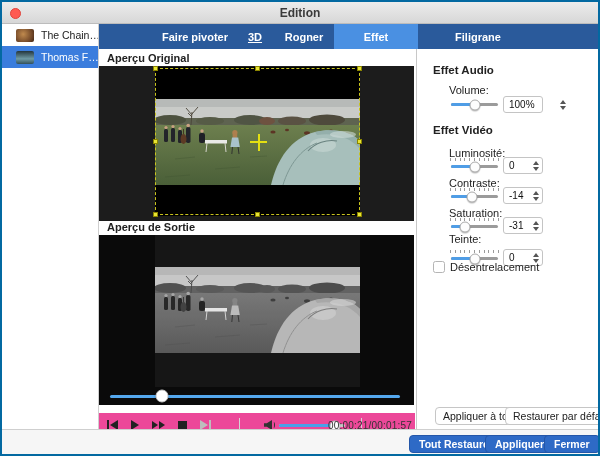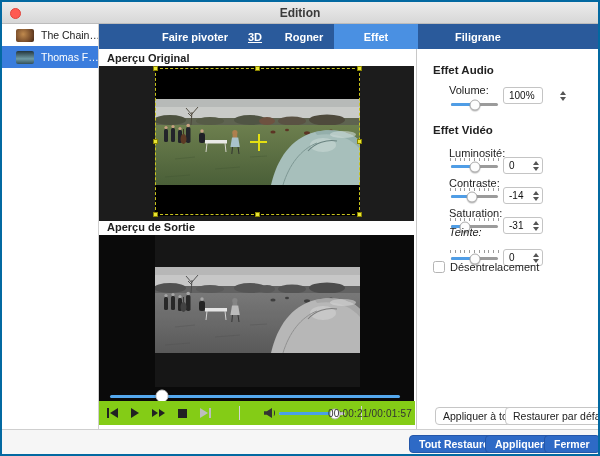--- a/index.html
+++ b/index.html
@@ -49,21 +49,21 @@
   .cross-h { position:absolute; width:17px; height:2px; background:#e3df12; }
   .cross-v { position:absolute; width:2px; height:17px; background:#e3df12; }
 
   
   .seek { position:absolute; left:11px; top:155px; width:290px; height:13px; }
   .seek .track { position:absolute; left:0; top:5px; width:100%; height:3px; background:#54a8ee; border-radius:2px; }
   .seek .s-thumb { position:absolute; top:6px; width:13px; height:13px; border-radius:50%;
     background:#fff; border:1px solid #cacaca; box-shadow:0 1px 2px rgba(0,0,0,.4); transform:translate(-50%,-50%); }
 
   
-  .transport { position:absolute; left:0; top:352px; width:316px; height:24px; background:#84cc16; }
+  .transport { position:absolute; left:0; top:364px; width:316px; height:24px; background:#ec4899; }
   .tc-buttons { position:absolute; left:8px; top:0; height:24px; display:flex; align-items:center; gap:13px; }
   .tbtn { display:flex; align-items:center; gap:1px; cursor:default; }
   .tri-r { width:0; height:0; border-top:5px solid transparent; border-bottom:5px solid transparent; border-left:8px solid #222; }
   .tri-r.sm { border-top-width:4px; border-bottom-width:4px; border-left-width:6px; }
   .tri-l { width:0; height:0; border-top:5px solid transparent; border-bottom:5px solid transparent; border-right:8px solid #222; }
   .vbar { width:2px; height:10px; background:#222; }
   .sq { width:9px; height:9px; background:#222; }
   .dim .tri-r { border-left-color:#bdbdbd; } .dim .vbar { background:#bdbdbd; }
   .tsep { position:absolute; top:5px; width:1px; height:14px; background:#d4d4d4; }
   .spk { position:absolute; left:165px; top:7px; width:11px; height:10px; }
@@ -289,21 +289,21 @@
   </div>
 
   <div class="panel">
     <div class="p-head" style="top:15px;">Effet Audio</div>
     <div class="p-label" style="top:35px;">Volume:</div>
     <div class="pslider" style="top:49px;">
       <div class="s-rest"></div>
         <div class="s-fill" style="width: 51%;"></div>
       <div class="s-thumb" style="left: 51%;"></div>
     </div>
-    <div class="stepper" style="top:38px;gap:25px;">
+    <div class="stepper" style="top:47px;gap:25px;">
       <span class="val">100%</span>
       <span class="arrows">
           <span class="arr-up"></span>
           <span class="arr-dn"></span>
         </span>
     </div>
 
     <div class="p-head" style="top:75px;">Effet Vidéo</div>
 
     <div class="p-label" style="top:98px;">Luminosité:</div>
@@ -344,21 +344,21 @@
       <div class="s-thumb" style="left: 30%;"></div>
     </div>
     <div class="stepper" style="top:168px;">
       <span class="val">-31</span>
       <span class="arrows">
           <span class="arr-up"></span>
           <span class="arr-dn"></span>
         </span>
     </div>
 
-    <div class="p-label" style="top:177px;font-style:italic;">Teinte:</div>
+    <div class="p-label" style="top:184px;">Teinte:</div>
     <div class="ticks" style="top:201px;"></div>
     <div class="pslider" style="top:203px;">
       <div class="s-rest"></div>
         <div class="s-fill" style="width: 52%;"></div>
       <div class="s-thumb" style="left: 52%;"></div>
     </div>
     <div class="stepper" style="top:200px;">
       <span class="val">0</span>
       <span class="arrows">
           <span class="arr-up"></span>

